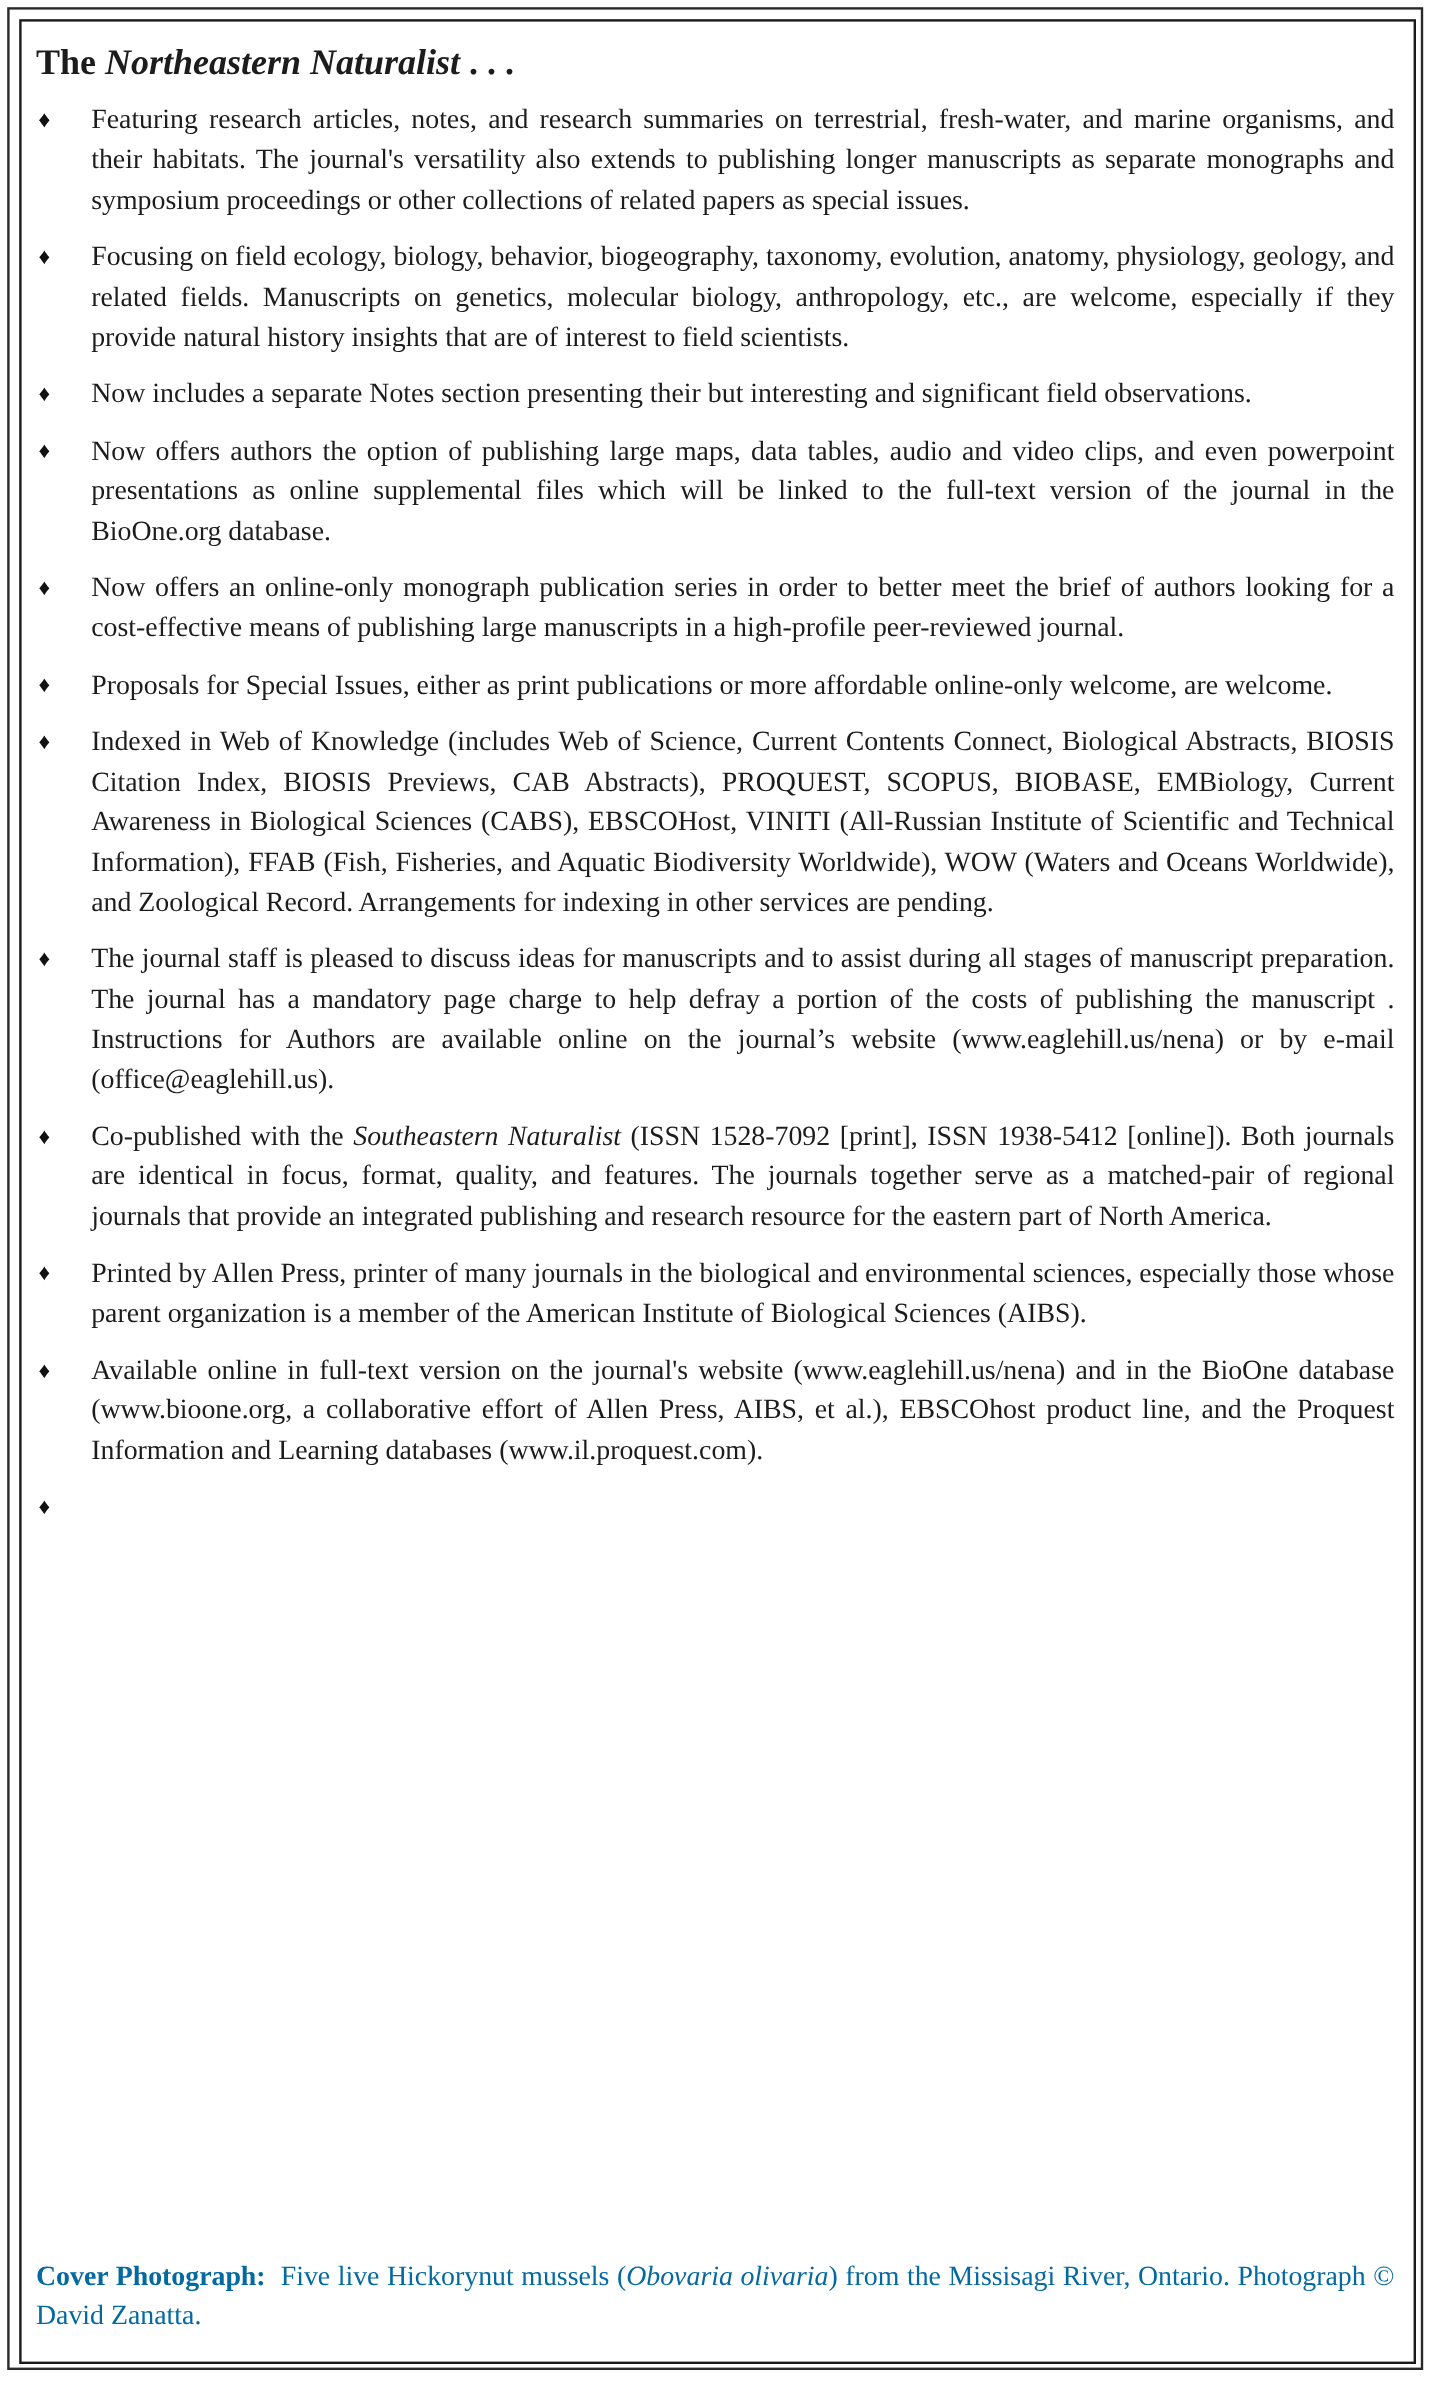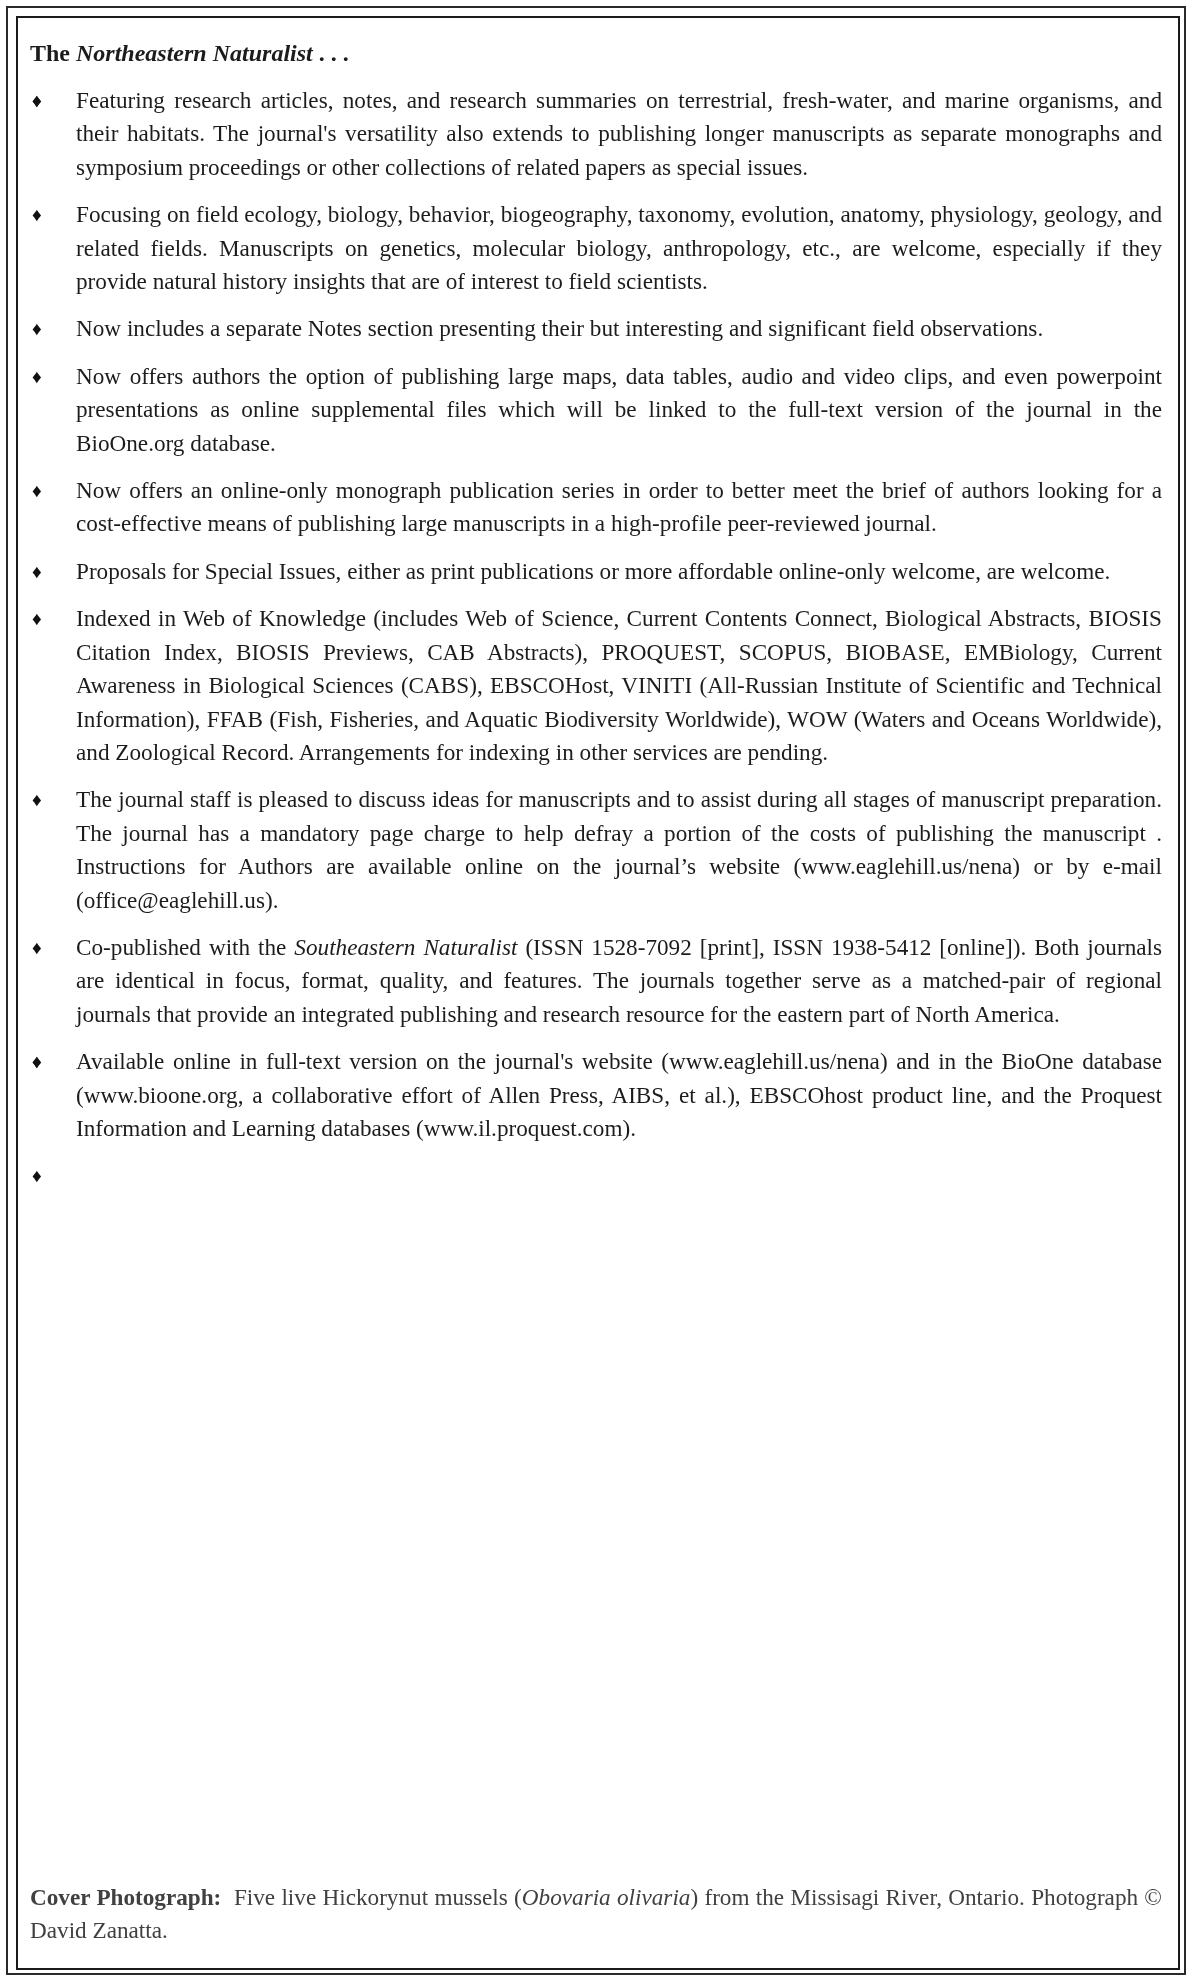--- a/index.html
+++ b/index.html
@@ -10,28 +10,28 @@
   }
   .inner {
     position: absolute; left: 16px; top: 16px; width: 1164px; height: 1954px;
     border: 2px solid #1a1a1a; box-sizing: border-box;
   }
   .content {
     position: absolute; left: 30px; top: 36px; width: 1132px;
     font-family: "Liberation Serif", "DejaVu Serif", serif;
     color: #1c1c1c; font-size: 23.2px; line-height: 33.4px;
   }
-  .title { font-weight: bold; font-size: 24px; margin: 0 0 11px 0; line-height: 34px; }
+  .title { font-weight: bold; font-size: 30px; margin: 0 0 11px 0; line-height: 34px; }
   .title i { font-style: italic; }
   ul.items { list-style: none; margin: 0; padding: 0; }
   li.item { position: relative; padding-left: 46px; margin-bottom: 14px; text-align: justify; }
   .bullet { position: absolute; left: 2px; top: 0; font-size: 19px; color: #111; }
   b.lead { font-weight: normal; }
   .cover { position: absolute; left: 30px; top: 1881px; width: 1132px;
-    font-family: "Liberation Serif", "DejaVu Serif", serif; color: #404040;
+    font-family: "Liberation Serif", "DejaVu Serif", serif; color: #0369a1;
     font-size: 23.2px; line-height: 33.4px; text-align: justify; }
   .cover b { font-weight: bold; }
 </style>
 </head>
 <body>
 
 <div class="outer"></div>
 <div class="inner"></div>
 
 <div class="content">
@@ -41,19 +41,19 @@
     <li class="item"><span class="bullet">♦</span></li>
     <li class="item"><span class="bullet">♦</span><span>Featuring research articles, notes, and research summaries on terrestrial, fresh-water, and marine organisms, and their habitats. The journal's versatility also extends to publishing longer manuscripts as separate monographs and symposium proceedings or other collections of related papers as special issues.</span></li>
     <li class="item"><span class="bullet">♦</span><span>Focusing on field ecology, biology, behavior, biogeography, taxonomy, evolution, anatomy, physiology, geology, and related fields. Manuscripts on genetics, molecular biology, anthropology, etc., are welcome, especially if they provide natural history insights that are of interest to field scientists.</span></li>
     <li class="item"><span class="bullet">♦</span><b class="lead">Now</b><span> includes a separate Notes section presenting their but interesting and significant field observations.</span></li>
     <li class="item"><span class="bullet">♦</span><b class="lead">Now</b><span> offers authors the option of publishing large maps, data tables, audio and video clips, and even powerpoint presentations as online supplemental files which will be linked to the full-text version of the journal in the BioOne.org database.</span></li>
     <li class="item"><span class="bullet">♦</span><b class="lead">Now</b><span> offers an online-only monograph publication series in order to better meet the brief of authors looking for a cost-effective means of publishing large manuscripts in a high-profile peer-reviewed journal.</span></li>
     <li class="item"><span class="bullet">♦</span><span>Proposals for Special Issues, either as print publications or more affordable online-only welcome, are welcome.</span></li>
     <li class="item"><span class="bullet">♦</span><span>Indexed in Web of Knowledge (includes Web of Science, Current Contents Connect, Biological Abstracts, BIOSIS Citation Index, BIOSIS Previews, CAB Abstracts), PROQUEST, SCOPUS, BIOBASE, EMBiology, Current Awareness in Biological Sciences (CABS), EBSCOHost, VINITI (All-Russian Institute of Scientific and Technical Information), FFAB (Fish, Fisheries, and Aquatic Biodiversity Worldwide), WOW (Waters and Oceans Worldwide), and Zoological Record. Arrangements for indexing in other services are pending.</span></li>
     <li class="item"><span class="bullet">♦</span><span>The journal staff is pleased to discuss ideas for manuscripts and to assist during all stages of manuscript preparation. The journal has a mandatory page charge to help defray a portion of the costs of publishing the manuscript . Instructions for Authors are available online on the journal’s website (www.eaglehill.us/nena) or by e-mail (office@eaglehill.us).</span></li>
     <li class="item"><span class="bullet">♦</span><span>Co-published with the </span><i>Southeastern Naturalist</i><span> (ISSN 1528-7092 [print], ISSN 1938-5412 [online]). Both journals are identical in focus, format, quality, and features. The journals together serve as a matched-pair of regional journals that provide an integrated publishing and research resource for the eastern part of North America.</span></li>
-    <li class="item"><span class="bullet">♦</span></li>
+    <li class="item"><span class="bullet">♦</span><span>Printed by Allen Press, printer of many journals in the biological and environmental sciences, especially those whose parent organization is a member of the American Institute of Biological Sciences (AIBS).</span></li>
     <li class="item"><span class="bullet">♦</span><span>Available online in full-text version on the journal's website (www.eaglehill.us/nena) and in the BioOne database (www.bioone.org, a collaborative effort of Allen Press, AIBS, et al.), EBSCOhost product line, and the Proquest Information and Learning databases (www.il.proquest.com).</span></li>
     <li class="item"><span class="bullet">♦</span></li>
   </ul>
 </div>
 
 <div class="cover"><b>Cover Photograph:</b><span style="white-space:pre-wrap">  Five live Hickorynut mussels (</span><i>Obovaria olivaria</i><span>) from the Missisagi River, Ontario. Photograph © David Zanatta.</span></div>
 
 </body></html>

